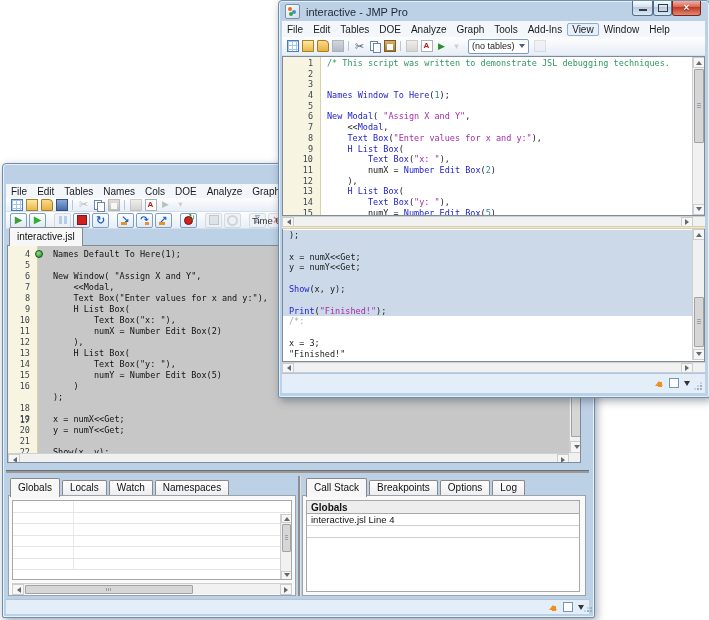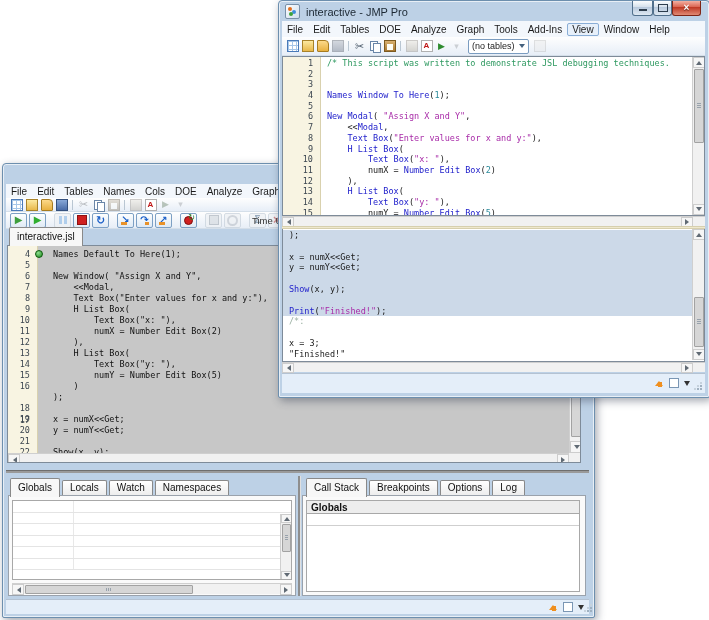--- a/index.html
+++ b/index.html
@@ -317,20 +317,21 @@
     <div class="tabstrip abs" id="dbg-right-tabs" style="left:306px;top:477px;height:19px;" data-name="callstack-panel-tabs">
         <span class="ptab active" data-name="tab-call-stack">Call Stack</span>
         <span class="ptab" data-name="tab-breakpoints">Breakpoints</span>
         <span class="ptab" data-name="tab-options">Options</span>
         <span class="ptab" data-name="tab-log">Log</span>
       </div>
     <div class="panelbox" style="left:302px;top:495px;width:284px;height:101px;" data-name="callstack-panel"></div>
     <div class="vtable" style="left:306px;top:500px;width:274px;height:92px;" data-name="callstack-table">
       <div class="lochead" data-name="column-location">Globals</div>
       <div id="dbg-loc-rows">
+          <div class="locrow" data-name="callstack-row">interactive.jsl Line 4</div>
           <div class="locrow" data-name="callstack-row-empty"></div>
         </div>
     </div>
 
     <div class="statusbar" style="left:6px;top:599px;width:583px;height:14px;" data-name="debugger-statusbar">
       <span class="up-icon" style="left:542px;top:1px;" data-name="scroll-to-top-icon"></span>
       <span class="cbox" style="left:557px;top:2px;" data-name="status-checkbox"></span>
       <span class="dd-caret" style="left:572px;top:5px;" data-name="status-dropdown-icon"></span>
       <span class="rgrip" style="left:578px;top:4px;" data-name="resize-grip"></span>
     </div>

